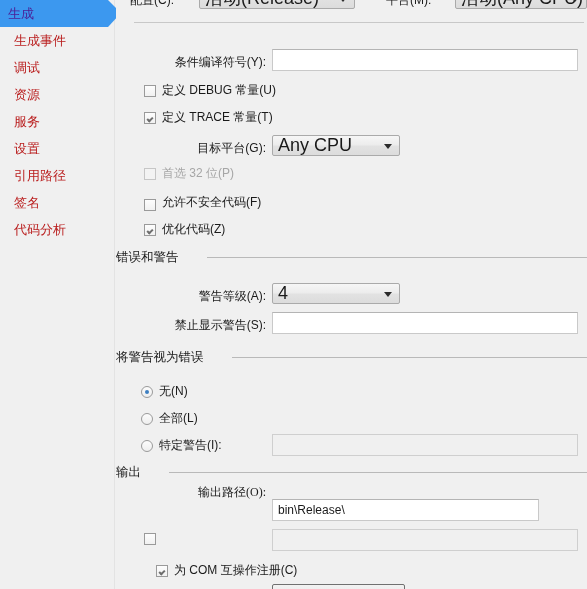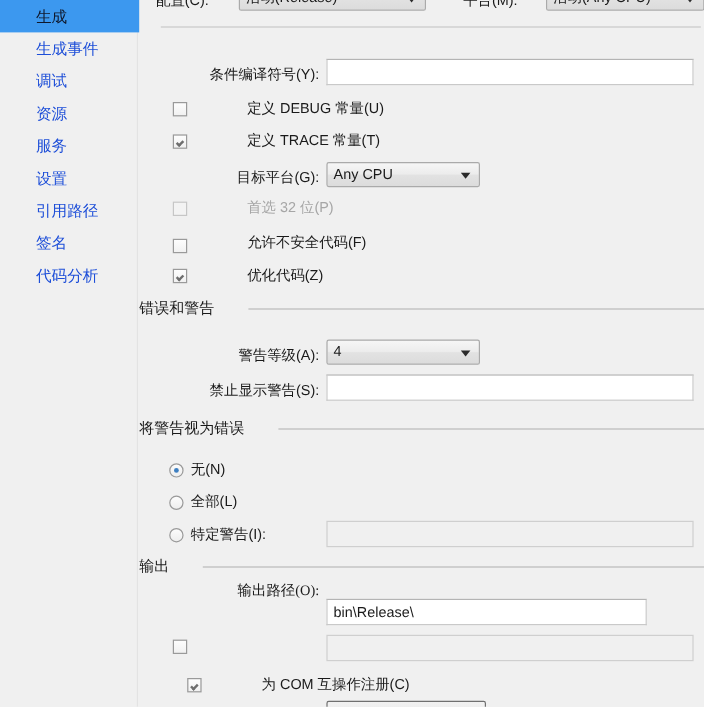--- a/index.html
+++ b/index.html
@@ -17,31 +17,31 @@
   #sidebar{
     position:absolute;left:0;top:0;width:115px;height:589px;
     background:#f0f0f0;
     border-right:1px solid #e3e3e3;
     box-sizing:border-box;
   }
   .side-item{
     position:relative;
     height:27px;
     line-height:27px;
-    padding-left:30px;
+    padding-left:14px;
     font-size:13px;
-    color:#1d4ed8;
+    color:#b91c1c;
     white-space:nowrap;
     cursor:default;
   }
   .side-item.selected{
-    color:#0f172a;
+    color:#4c1d95;
     background:#3c98ef;
     width:100px;
-    padding-left:30px;
+    padding-left:8px;
   }
   .side-item.selected .arrow{
     position:absolute;
     right:-13px;top:0;
     width:0;height:0;
     border-top:13px solid transparent;
     border-bottom:14px solid transparent;
     border-left:13px solid #3c98ef;
   }
 
@@ -65,21 +65,21 @@
     background:#c8c8c8;
   }
 
   
   .combo{
     height:21px;
     box-sizing:border-box;
     border:1px solid #aaaaaa;
     border-radius:2px;
     background:linear-gradient(to bottom,#f6f6f6 0%,#ececec 48%,#e2e2e2 52%,#dcdcdc 100%);
-    font-size:12px;
+    font-size:18px;
     color:#1a1a1a;
     line-height:19px;
     padding-left:5px;
     position:relative;
     white-space:nowrap;
     overflow:hidden;
   }
   .combo .tri{
     position:absolute;right:7px;top:8px;
     width:0;height:0;
@@ -126,21 +126,21 @@
     font-size:12px;color:#1a1a1a;
     white-space:nowrap;
     text-align:right;
   }
 
   
   .chk{
     position:absolute;
     display:flex;align-items:center;
     white-space:nowrap;
-    font-size:12px;color:#1a1a1a;gap:44px;
+    font-size:12px;color:#1a1a1a;
   }
   .chk .box{
     width:12px;height:12px;box-sizing:border-box;
     border:1px solid #9a9a9a;
     background:linear-gradient(to bottom,#fdfdfd,#f1f1f1);
     margin-right:6px;
     position:relative;
     flex:none;
   }
   .chk.on .box:after{

